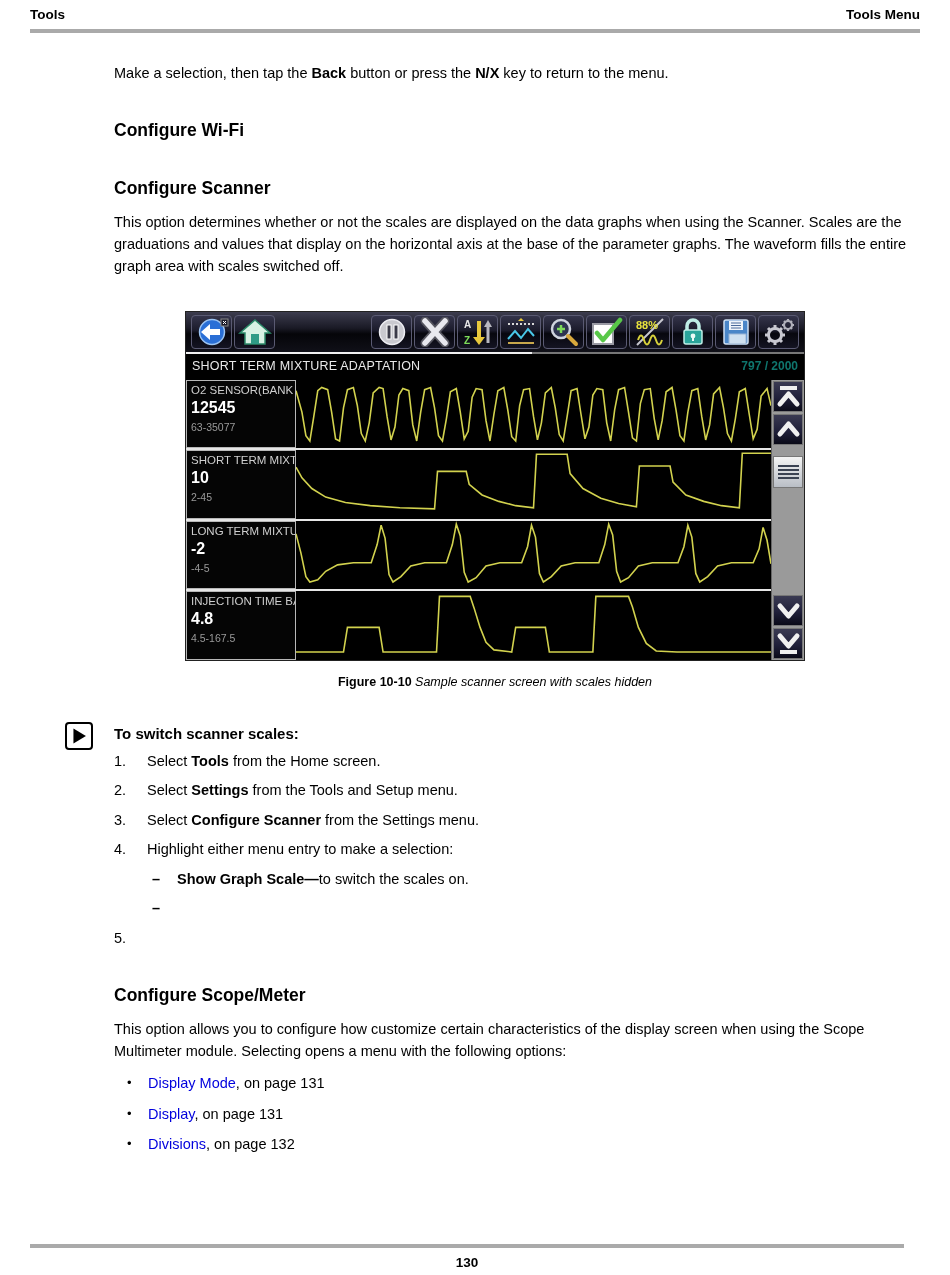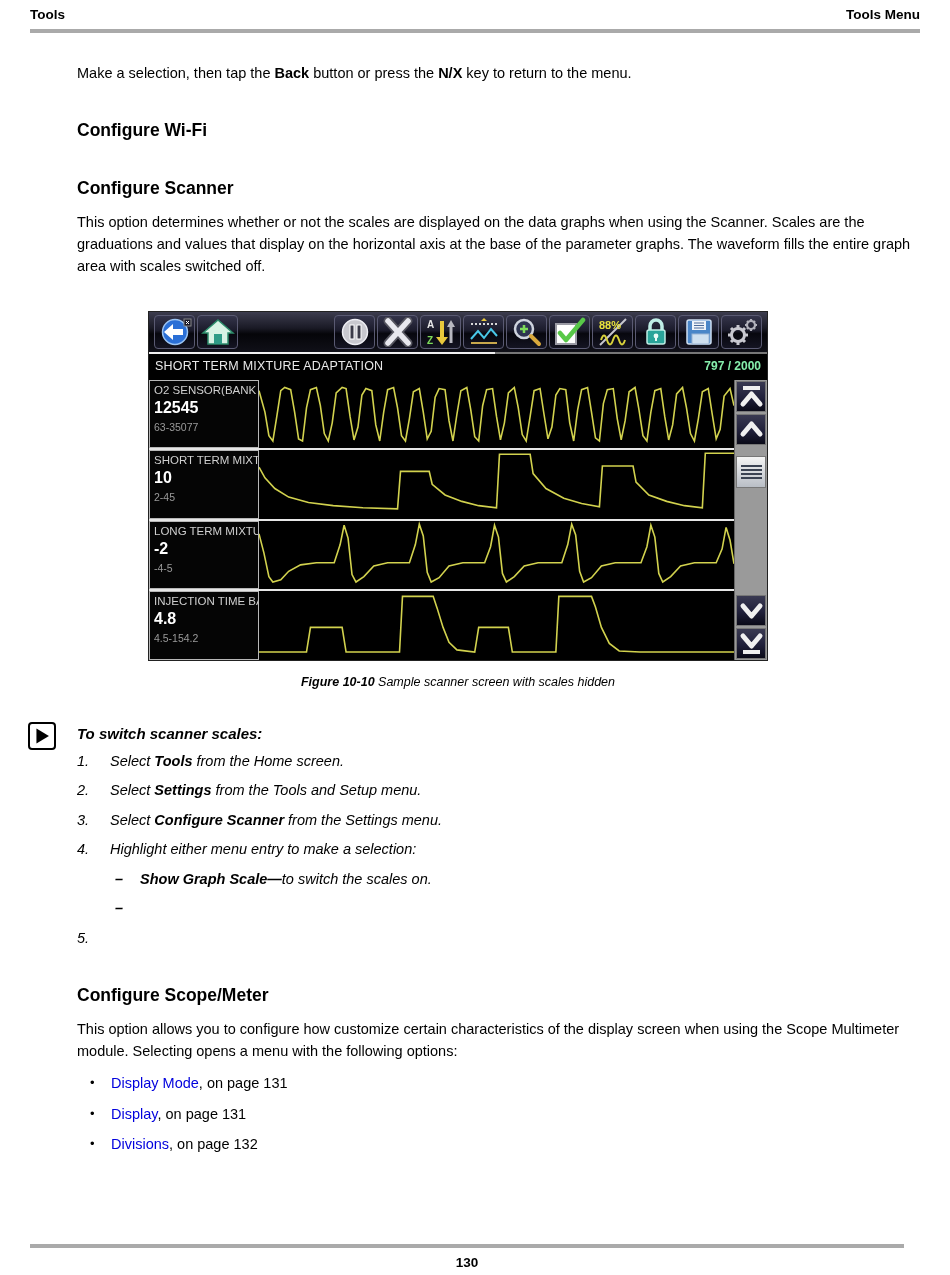--- a/index.html
+++ b/index.html
@@ -13,40 +13,40 @@
 
   
   .doc-header { display:flex; justify-content:space-between; padding:7px 30px 0 30px;
     font-size:13.5px; font-weight:bold; }
   .header-rule { height:4px; background:#aaa; margin:7px 30px 0 30px; }
   .doc-footer { position:absolute; left:0; right:16px; top:1244px; }
   .footer-rule { height:4px; background:#aaa; margin:0 30px; }
   .footer-page { text-align:center; font-size:13.5px; font-weight:bold; margin-top:7px; }
 
   
-  .content { margin:30px 20px 0 77px; font-size:14.5px; }
+  .content { margin:30px 20px 0 114px; font-size:14.5px; }
   .intro { line-height:1.4; }
   h2 { font-size:17.5px; margin:37px 0 0 0; }
   .body-text { margin-top:13px; line-height:1.5; }
 
   
   .shot { width:620px; height:350px; margin:33px 0 0 71px; background:#000;
     display:flex; flex-direction:column; border:1px solid #222; }
   .toolbar { height:40px; flex:0 0 40px; display:flex; align-items:center; padding:0 4px;
     background:linear-gradient(#3c3c4e 0%, #1a1a26 40%, #050509 55%, #101018 100%); }
   .tb-btn { width:41px; height:34px; margin:0 1px; border:1px solid #5a5a72; border-radius:4px;
     background:linear-gradient(#34344a 0%, #1b1b2b 45%, #07070e 55%, #141422 100%);
     display:flex; align-items:center; justify-content:center; padding:0; cursor:pointer; }
   .tb-spacer { flex:1; }
   .titlebar { height:22px; flex:0 0 22px; background:#000; display:flex; align-items:center;
     justify-content:space-between; padding:14px 6px; position:relative; }
   .titlebar::before { content:""; position:absolute; left:0; top:0; right:0; height:2px;
     background:linear-gradient(to right,#f0f0f0 0%,#f0f0f0 56%,#777 56%,#777 100%); }
   .tb-title { color:#e8e8e8; font-size:12.5px; letter-spacing:0.2px; }
-  .tb-counter { color:#86efac; font-size:12px; font-weight:bold; }
+  .tb-counter { color:#0f766e; font-size:12px; font-weight:bold; }
   .rows-wrap { flex:1; display:flex; background:#000; }
   .rows { flex:1; display:flex; flex-direction:column; }
   .prow { flex:1; display:flex; border-bottom:2px solid #e6e6e6; }
   .prow:last-child { border-bottom:none; }
   .plabel { width:110px; flex:0 0 110px; border:1px solid #b8b8b8; background:#050505;
     padding:3px 4px; overflow:hidden; cursor:pointer; }
   .pname { color:#cfcfcf; font-size:11.5px; white-space:nowrap; }
   .pvalue { color:#fff; font-size:16px; font-weight:bold; margin-top:3px; }
   .prange { color:#9a9a9a; font-size:10.5px; margin-top:4px; }
   .pgraph { flex:1; position:relative; background:#000; }
@@ -59,25 +59,25 @@
     background:linear-gradient(#3a3a52 0%, #20203a 55%, #0a0a18 100%); padding:0; cursor:pointer;
     display:flex; align-items:center; justify-content:center; }
   .sc-thumb { height:32px; flex:0 0 32px; margin:10px 1px 0 1px; border:1px solid #777;
     background:linear-gradient(#f4f4f4, #b9bec6); display:flex; flex-direction:column;
     align-items:center; justify-content:center; gap:2px; cursor:grab; }
   .sc-thumb i { display:block; width:21px; height:2px; background:#3a4252; }
   .sc-fill { flex:1; }
 
   
   .figcap { width:620px; margin:14px 0 0 71px; text-align:center; font-size:12.5px; }
-  .figcap .fig-label { font-weight:bold;font-style:italic; }
+  .figcap .fig-label { font-weight:bold; }
   .figcap .fig-text { font-style:italic; }
 
   
-  .proc { margin-top:36px; position:relative;font-style:italic; }
+  .proc { margin-top:36px; position:relative; }
   .proc-marker { position:absolute; left:-49px; top:-3px; width:28px; height:28px;
     border:2px solid #000; border-radius:4px; background:#fff;
     display:flex; align-items:center; justify-content:center; }
   .proc-title { font-weight:bold; font-size:15px; }
   .steps { margin-top:4px; }
   .step { display:flex; margin-top:10px; line-height:1.35; }
   .step-num { width:33px; flex:0 0 33px; }
   .substep { display:flex; margin-left:38px; margin-top:10px; line-height:1.35; }
   .sub-dash { width:25px; flex:0 0 25px; font-weight:bold; }
 
@@ -240,21 +240,21 @@
           <div class="pgraph">
             <svg viewBox="0 0 480 64" preserveAspectRatio="none">
               <polyline fill="none" stroke="#d2d24e" stroke-width="1.6" vector-effect="non-scaling-stroke" points="0,12 5,30 10,52 14,57 22,55 30,47 42,41 58,39 76,39 82,22 86,4 90,16 94,50 98,57 106,52 116,42 130,39 152,39 158,22 162,3 166,14 170,48 174,57 182,53 192,42 206,39 228,39 234,24 238,4 242,15 246,49 250,57 258,52 268,42 282,39 306,39 312,22 316,3 320,13 324,47 328,57 336,53 346,42 360,39 386,39 392,24 396,4 400,15 404,49 408,57 416,52 426,42 440,39 462,39 468,26 472,6 476,18 480,40"></polyline>
             </svg>
           </div>
         </div>
         <div class="prow">
           <div class="plabel">
             <div class="pname">INJECTION TIME BAN</div>
             <div class="pvalue">4.8</div>
-            <div class="prange">4.5-154.2</div>
+            <div class="prange">4.5-167.5</div>
           </div>
           <div class="pgraph">
             <svg viewBox="0 0 480 64" preserveAspectRatio="none">
               <polyline fill="none" stroke="#d2d24e" stroke-width="1.6" vector-effect="non-scaling-stroke" points="0,57 48,57 52,34 84,34 88,57 142,57 145,5 176,5 180,16 186,34 192,48 200,55 218,57 222,34 252,34 256,57 300,57 303,5 336,5 340,15 346,34 354,49 364,56 385,57 480,57"></polyline>
             </svg>
           </div>
         </div>
       </div>
 
       <div class="vscroll">

